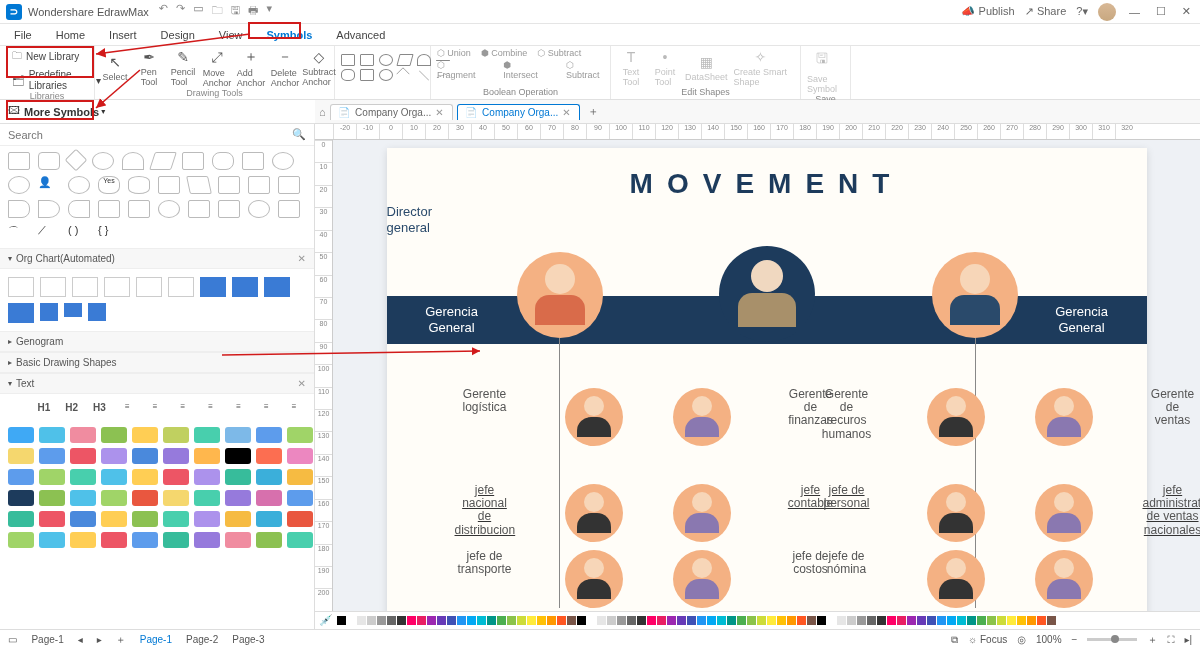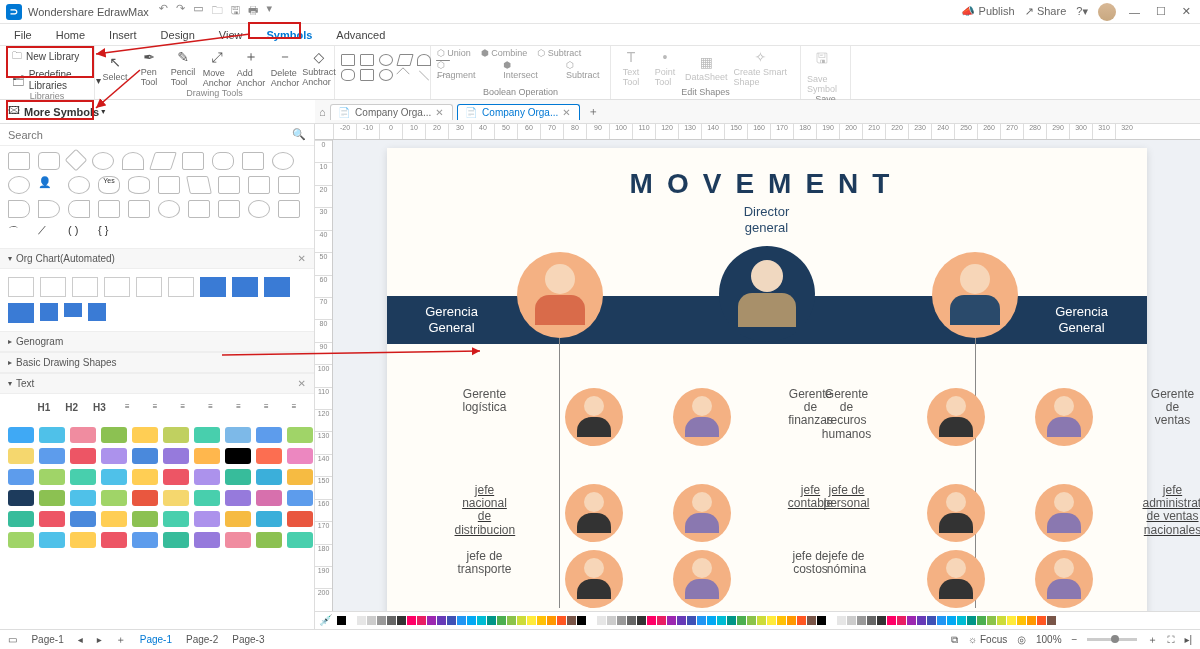--- a/index.html
+++ b/index.html
@@ -70,21 +70,21 @@
 .doc-tab .x { color: #999; }
 .ruler-h { height: 16px; background: #fff; border-bottom: 1px solid #ccc; display: flex; font-size: 7px; color: #888; overflow: hidden; padding-left: 18px; }
 .ruler-h span { width: 23px; text-align: center; border-left: 1px solid #ddd; }
 .ruler-v { position: absolute; top: 40px; left: 0; bottom: 18px; width: 18px; background: #fff; border-right: 1px solid #ccc; display: flex; flex-direction: column; font-size: 7px; color: #888; }
 .ruler-v span { height: 23px; text-align: center; border-top: 1px solid #ddd; writing-mode: horizontal-tb; }
 
 .canvas-scroll { position: absolute; top: 40px; left: 18px; right: 0; bottom: 18px; overflow: auto; }
 .page { width: 760px; min-height: 540px; background: #fffdf8; margin: 8px auto; box-shadow: 0 2px 8px rgba(0,0,0,.12); position: relative; padding: 20px 0 30px; }
 
 .page-title { text-align: center; font-size: 28px; letter-spacing: 14px; color: #1d3b5c; font-weight: 600; margin-bottom: 4px; }
-.director-label { text-align: center; font-size: 13px; color: #2a4a6b; line-height: 1.2; }
+.director-label { font-size: 13px; color: #2a4a6b; line-height: 1.2; }
 
 .band { position: absolute; top: 148px; left: 0; right: 0; height: 48px; background: #1d3b5c; display: flex; align-items: center; justify-content: space-between; padding: 0 20px; color: #fff; font-size: 13px; }
 .band .gside { width: 90px; text-align: center; line-height: 1.2; }
 
 .avatar-big { position: absolute; width: 96px; height: 96px; border-radius: 50%; background: #1d3b5c; top: 98px; left: 332px; overflow: hidden; }
 .av-mid { position: absolute; width: 86px; height: 86px; border-radius: 50%; background: #f4b183; top: 104px; }
 .av-mid.left { left: 130px; }
 .av-mid.right { left: 545px; }
 
 .person { width: 58px; height: 58px; border-radius: 50%; background: #f4b183; display: inline-block; position: relative; overflow: hidden; }

